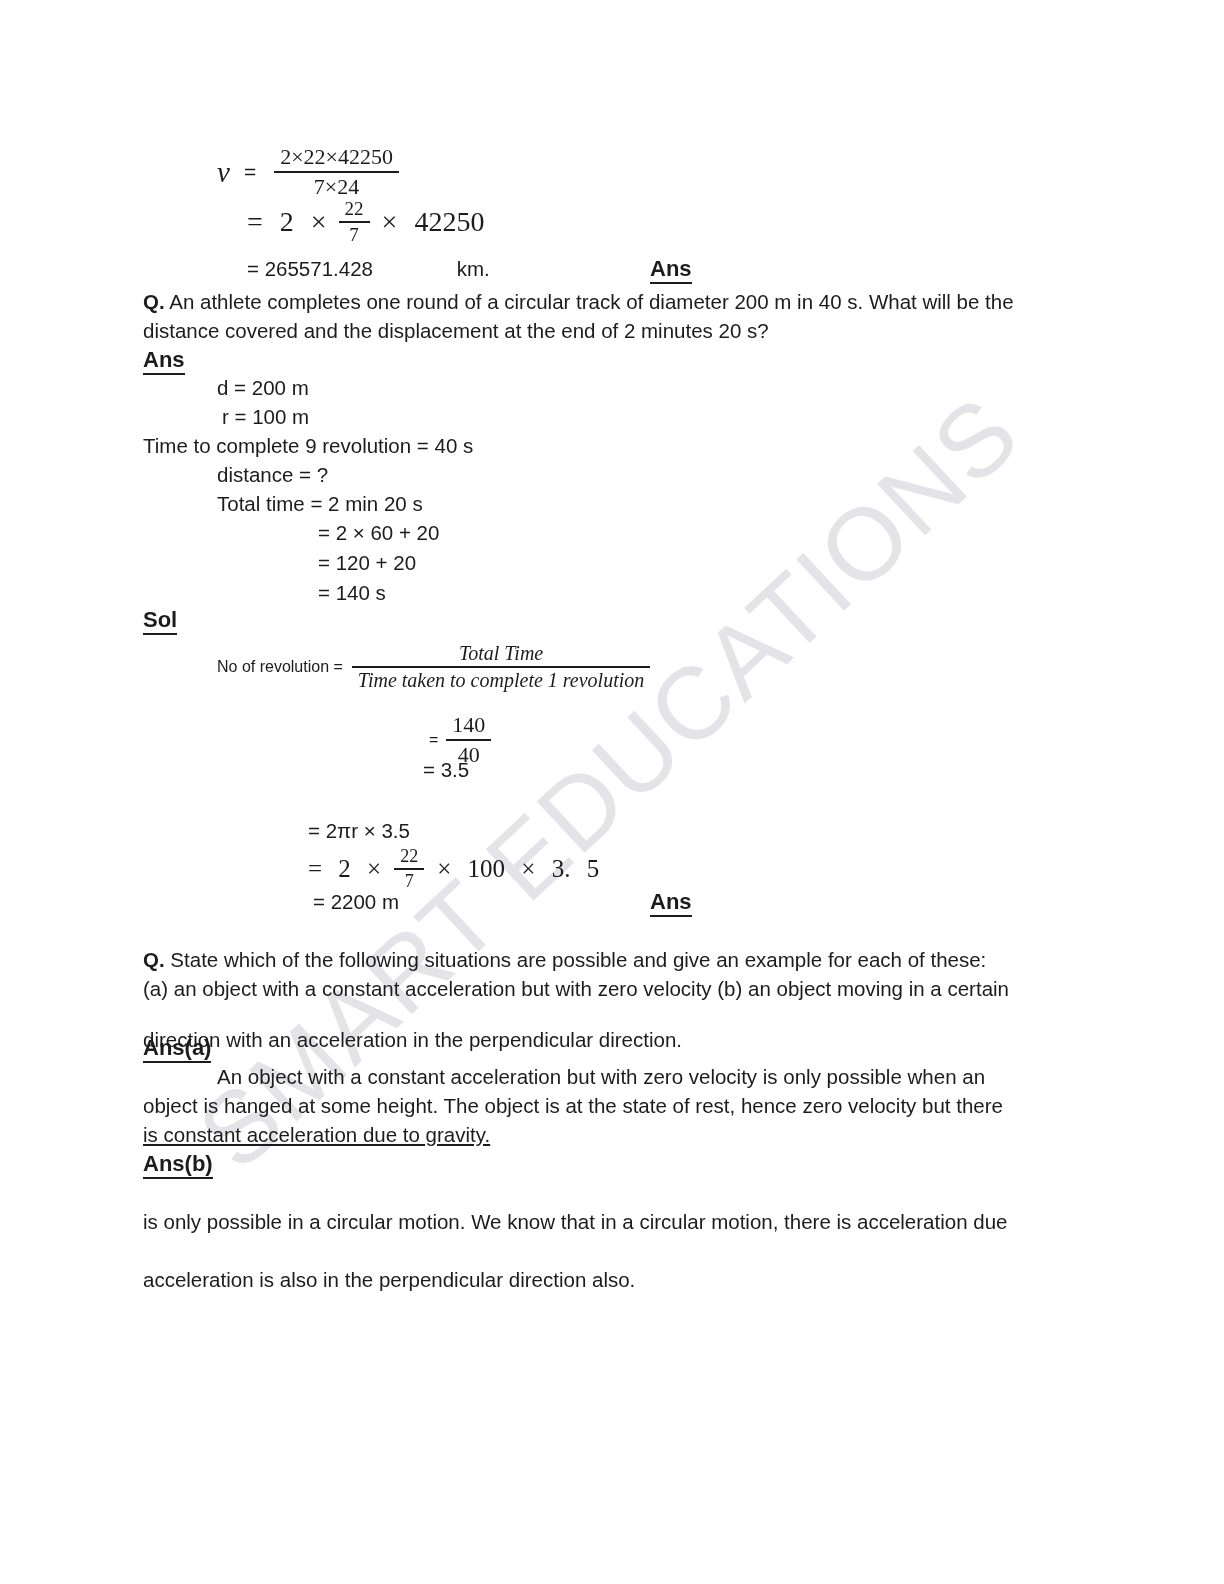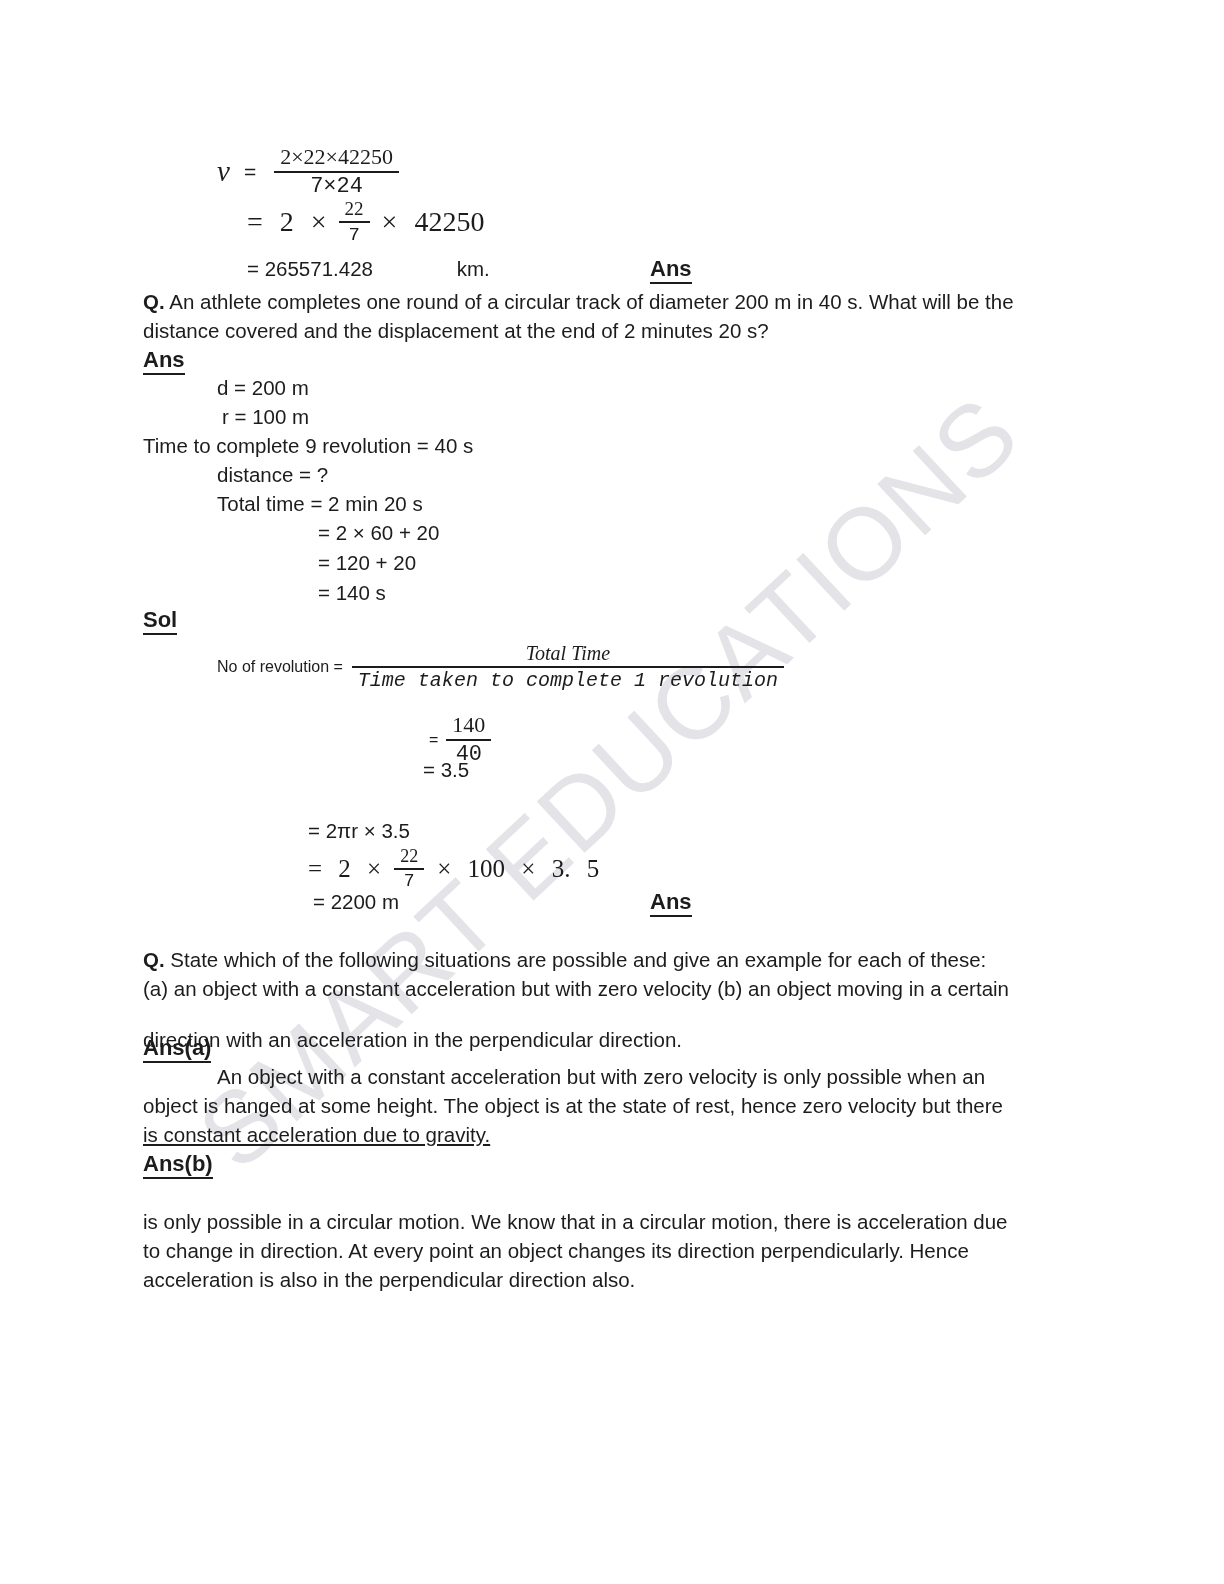--- a/index.html
+++ b/index.html
@@ -17,21 +17,21 @@
   .b  { font-weight:bold; }
   .hd {
     position:absolute; white-space:nowrap; font-weight:bold; font-size:22px;
     line-height:24px; border-bottom:2.5px solid #1c1c1c; padding-bottom:1px;
   }
   .row { position:absolute; display:flex; align-items:center; white-space:nowrap; }
   .m   { font-family:"Liberation Serif", serif; }
   .it  { font-style:italic; }
   .frac { display:inline-block; text-align:center; vertical-align:middle; }
   .frac .fn { display:block; padding:0 6px 1px; }
-  .frac .fd { display:block; border-top:2px solid #1c1c1c; padding:1px 6px 0;font-family:Liberation Mono, monospace; }
+  .frac .fd { display:block; border-top:2px solid #1c1c1c; padding:1px 6px 0; }
   .ws10 { word-spacing:10px; }
 </style>
 </head>
 <body>
 
 <div class="page">
 
   <div class="watermark">SMART EDUCATIONS</div>
 
   <div class="row" style="top:144px; left:217px;">
@@ -117,16 +117,15 @@
   <div class="ln" style="top:977px; left:143px;">(a) an object with a constant acceleration but with zero velocity (b) an object moving in a certain</div>
   <div class="ln" style="top:1028px; left:143px;">direction with an acceleration in the perpendicular direction.</div>
 
   <div class="hd" style="top:1036px; left:143px;">Ans(a)</div>
   <div class="ln" style="top:1065px; left:217px;">An object with a constant acceleration but with zero velocity is only possible when an</div>
   <div class="ln" style="top:1094px; left:143px;">object is hanged at some height. The object is at the state of rest, hence zero velocity but there</div>
   <div class="ln" style="top:1123px; left:143px;text-decoration:underline;">is constant acceleration due to gravity.</div>
 
   <div class="hd" style="top:1152px; left:143px;">Ans(b)</div>
   <div class="ln" style="top:1210px; left:143px;">is only possible in a circular motion. We know that in a circular motion, there is acceleration due</div>
-  <div class="ln" style="top:1239px; left:143px;">to change in direction. At every point an object changes its direction perpendicularly. Hence</div>
   <div class="ln" style="top:1268px; left:143px;">acceleration is also in the perpendicular direction also.</div>
 
 </div>
 
 </body></html>

